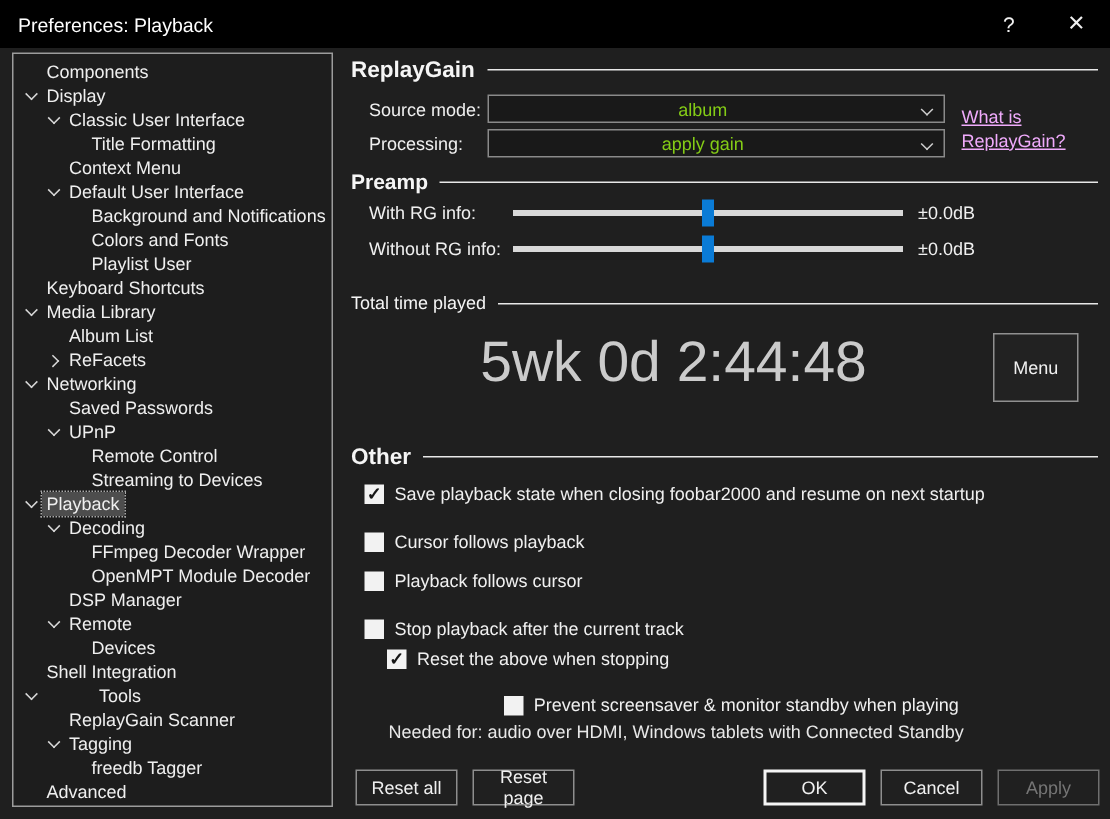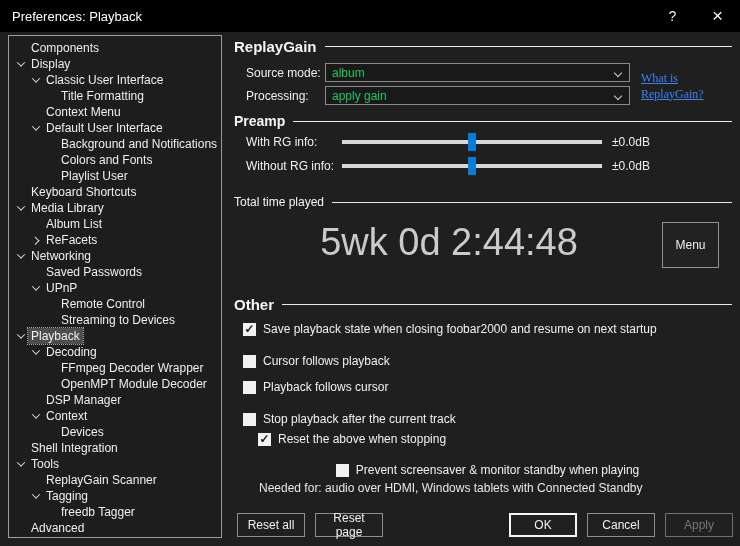--- a/index.html
+++ b/index.html
@@ -36,26 +36,26 @@
   .group-header.small .ht{font-weight:bold;font-size:14px;}
   .group-header.plain .ht{font-weight:normal;font-size:12px;}
   .group-header .line{flex:1;height:1px;background:#e8e8e8;}
   
   .form-row{display:flex;align-items:center;margin-left:12px;}
   .fr1{margin-top:8px;} .fr2{margin-top:4px;}
   .form-lbl{width:79px;font-size:12px;flex:0 0 79px;}
   .combo{
     position:relative;width:305px;height:19px;box-sizing:border-box;
     border:1px solid #8a8a8a;background:#191919;display:flex;align-items:center;
-    padding:0 24px 0 6px;font-size:12px;color:#22c55e;
+    padding:0 24px 0 6px;font-size:12px;color:#84cc16;justify-content:center;
   }
   .combo .cchev{position:absolute;right:8px;top:6px;width:5px;height:5px;border-right:1.4px solid #cfcfcf;border-bottom:1.4px solid #cfcfcf;transform:rotate(45deg);}
   .rg-link{
     position:absolute;left:407px;top:33px;width:90px;font-size:12px;line-height:1.3;
-    color:#3b82f6;text-decoration:underline;cursor:pointer;font-family:Liberation Serif, serif;
+    color:#f0abfc;text-decoration:underline;cursor:pointer;
   }
   
   .pa-row{display:flex;align-items:center;margin-left:12px;}
   .pa1{margin-top:4px;} .pa2{margin-top:6px;}
   .pa-label{width:96px;flex:0 0 96px;font-size:12px;}
   .slider{position:relative;width:260px;height:18px;}
   .slider .track{position:absolute;left:0;right:0;top:7px;height:4px;background:#d8d8d8;}
   .slider .thumb{position:absolute;left:50%;top:0;width:8px;height:18px;margin-left:-4px;background:#0a7bd6;}
   .pa-value{margin-left:10px;font-size:12px;}
   
@@ -218,31 +218,31 @@
         <span class="tree-label">OpenMPT Module Decoder</span>
       </div>
       <div class="tree-row" style="padding-left: 19px;">
         <span class="chev none"></span>
         <span class="tree-label">DSP Manager</span>
       </div>
       <div class="tree-row" style="padding-left: 19px;">
         <span class="chev down">
           <i></i>
         </span>
-        <span class="tree-label">Context</span>
+        <span class="tree-label">Remote</span>
       </div>
       <div class="tree-row" style="padding-left: 34px;">
         <span class="chev none"></span>
         <span class="tree-label">Devices</span>
       </div>
       <div class="tree-row" style="padding-left: 4px;">
         <span class="chev none"></span>
         <span class="tree-label">Shell Integration</span>
       </div>
-      <div class="tree-row" style="padding-left: 4px;">
+      <div class="tree-row" style="padding-left: 4px; gap: 35px;">
         <span class="chev down">
           <i></i>
         </span>
         <span class="tree-label">Tools</span>
       </div>
       <div class="tree-row" style="padding-left: 19px;">
         <span class="chev none"></span>
         <span class="tree-label">ReplayGain Scanner</span>
       </div>
       <div class="tree-row" style="padding-left: 19px; align-items: flex-end;">

